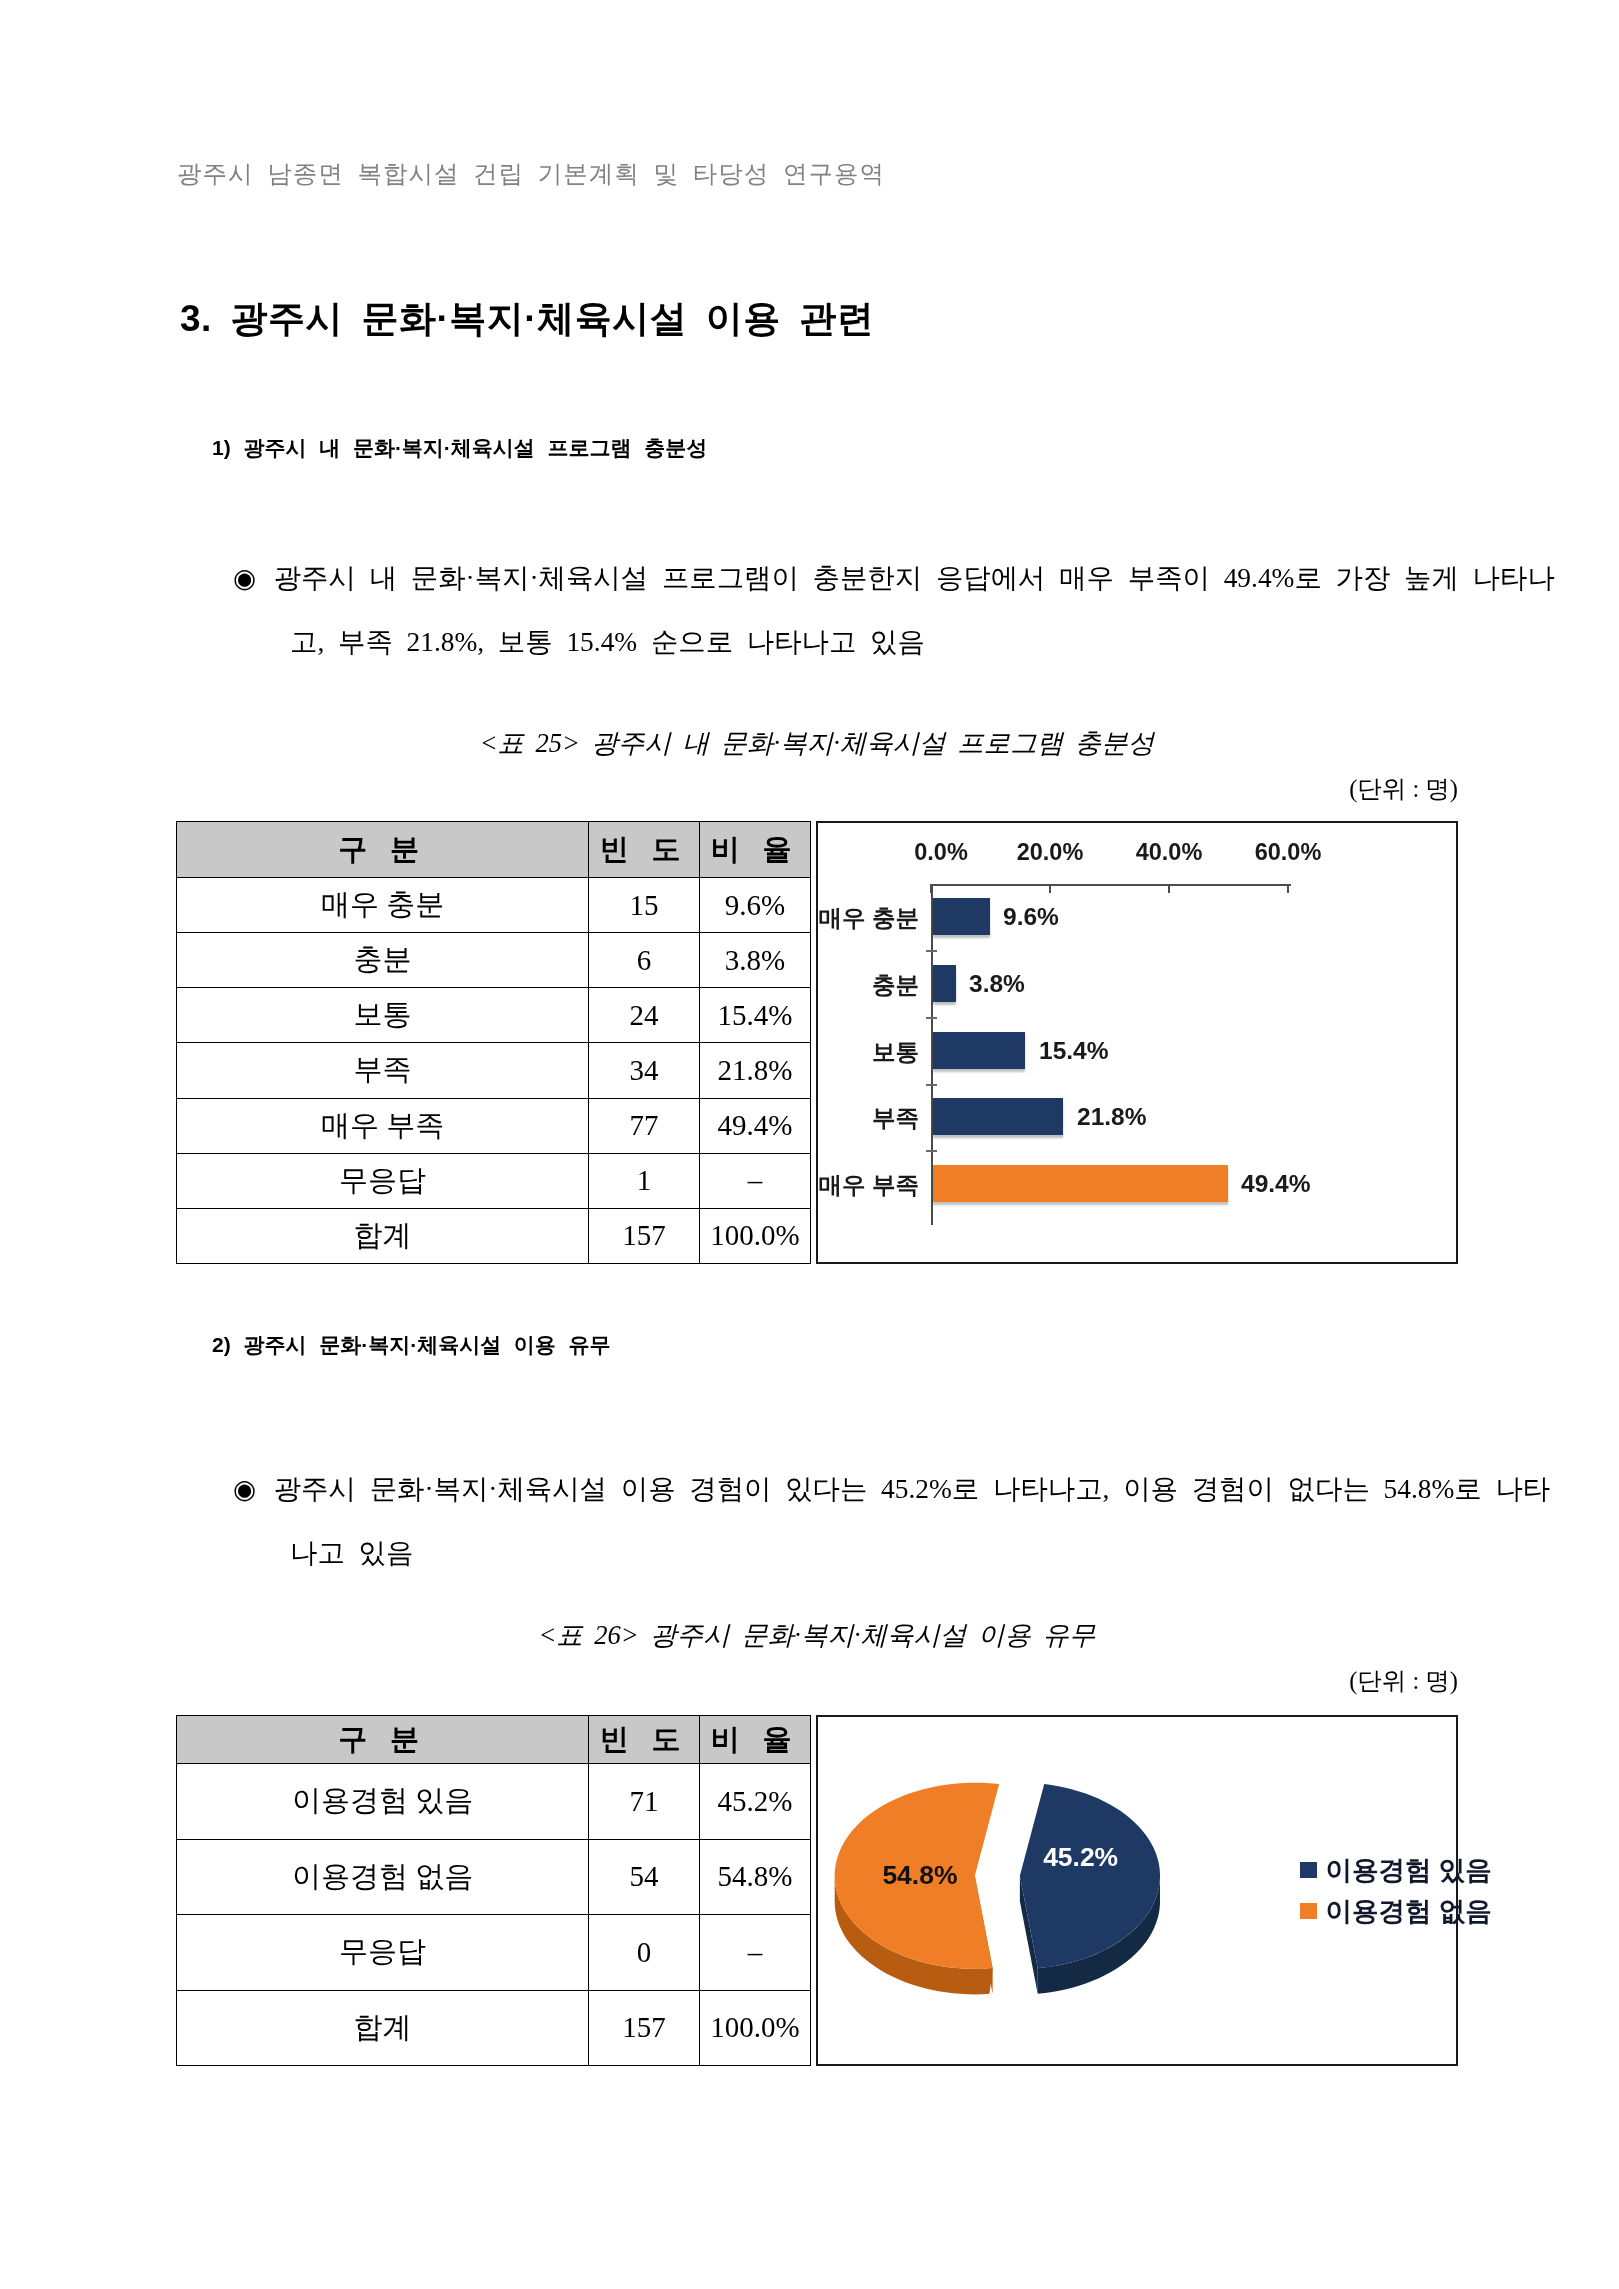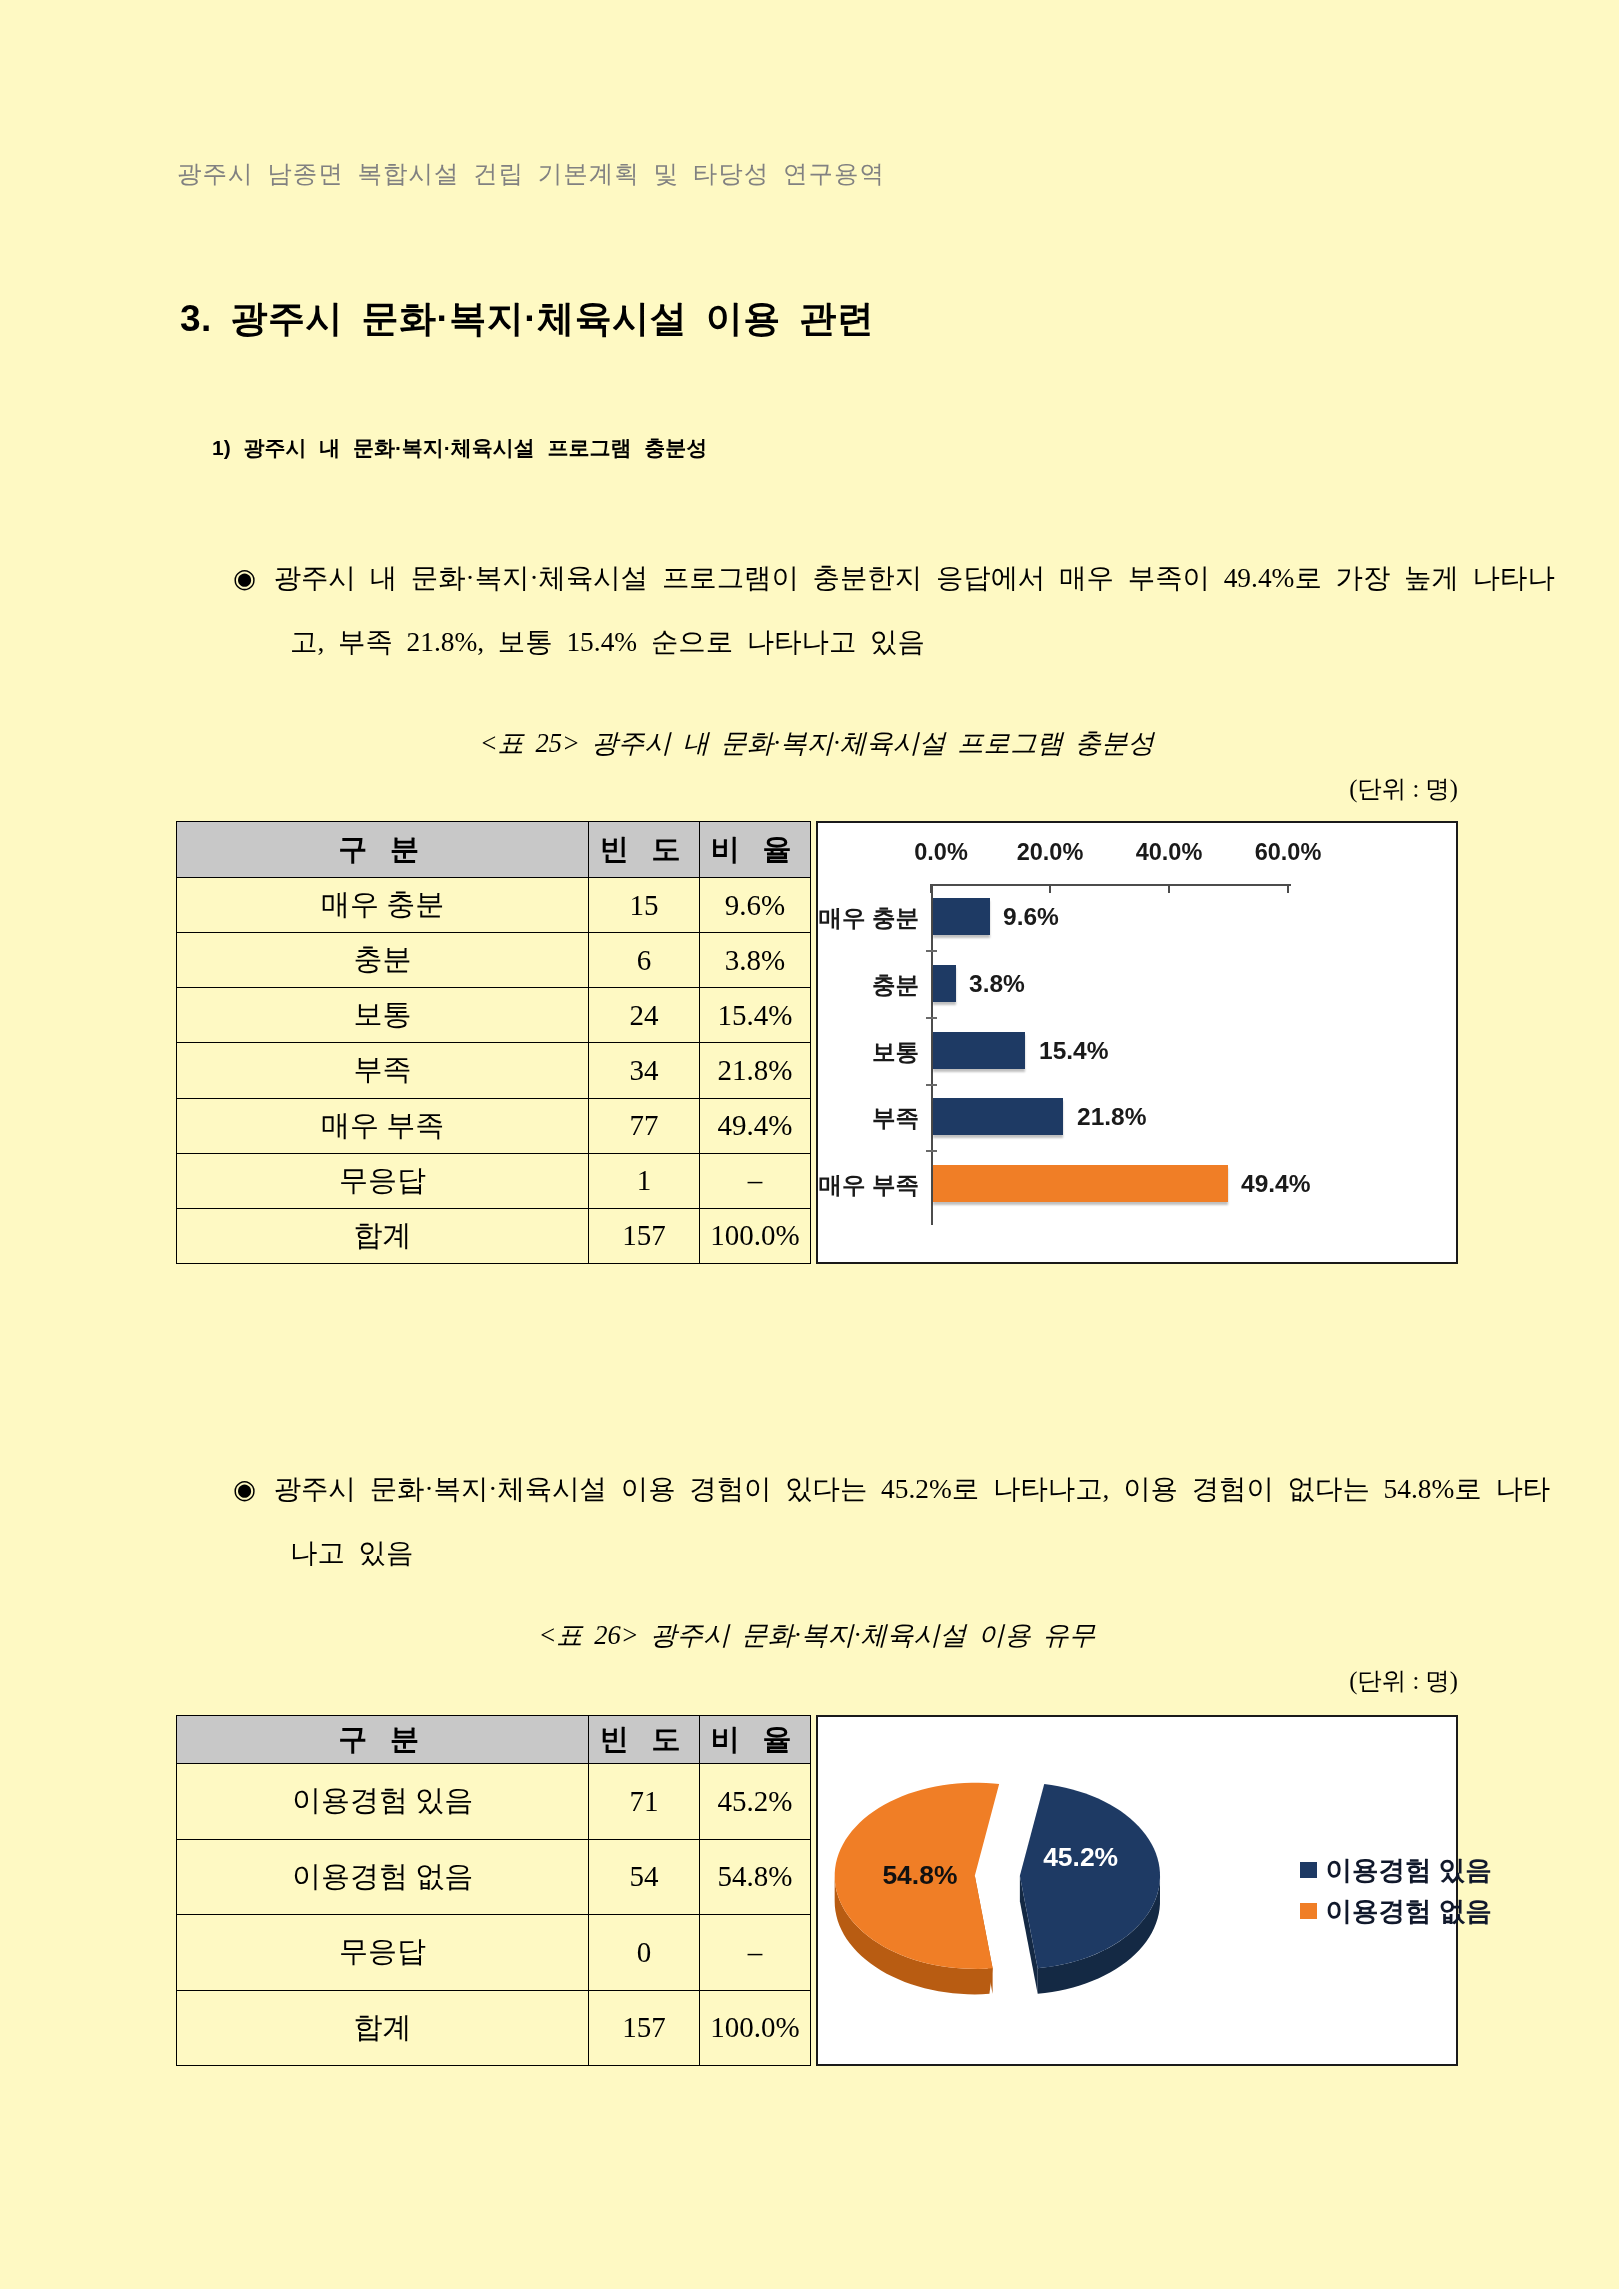--- a/index.html
+++ b/index.html
@@ -1,17 +1,17 @@
 <!DOCTYPE html>
 <html><head>
 <meta charset="utf-8">
 <style>
   html,body{margin:0;padding:0;background:#e8e8e8;}
   .page{
-    position:relative;width:1619px;height:2290px;background:#fef9c3;
+    position:relative;width:1619px;height:2290px;background:#ffffff;
     margin:0 auto;font-family:"Liberation Serif","DejaVu Serif",serif;color:#000;
     overflow:hidden;
   }
   .doc-header{
     position:absolute;left:177px;top:157px;width:1274px;
     font-family:"Liberation Sans","DejaVu Sans",sans-serif;
     font-size:24.5px;color:#818181;letter-spacing:1px;word-spacing:5.9px;
   }
   .sec-title{
     position:absolute;left:180px;top:294px;margin:0;
@@ -191,20 +191,21 @@
         <div class="bar-el bar-val-label" style="left: 221px; top: 214px;">15.4%</div>
         <div class="bar-el bar-cat-label" style="left: 0px; top: 279px; width: 101px;">부족</div>
         <div class="bar-el " style="left: 115px; top: 275px; width: 130px; height: 37px; background: rgb(30, 58, 100); box-shadow: rgba(0, 0, 0, 0.25) 0px 2.9px 2px;"></div>
         <div class="bar-el bar-val-label" style="left: 259px; top: 280px;">21.8%</div>
         <div class="bar-el bar-cat-label" style="left: 0px; top: 346px; width: 101px;">매우 부족</div>
         <div class="bar-el " style="left: 115px; top: 342px; width: 295px; height: 37px; background: rgb(240, 126, 38); box-shadow: rgba(0, 0, 0, 0.25) 0px 2.9px 2px;"></div>
         <div class="bar-el bar-val-label" style="left: 423px; top: 347px;">49.4%</div>
       </div>
   </div>
 
+  <h2 class="sub-title pos-sub2">2) 광주시 문화·복지·체육시설 이용 유무</h2>
 
   <div class="bullet pos-bullet2"><span class="bullet-mark">◉</span><span>광주시 문화·복지·체육시설 이용 경험이 있다는 45.2%로 나타나고, 이용 경험이 없다는 54.8%로 나타나고 있음</span></div>
 
   <div class="caption pos-cap2">&lt;표 26&gt; 광주시 문화·복지·체육시설 이용 유무</div>
   <div class="unit pos-unit2">(단위 : 명)</div>
 
   <div class="block pos-block2">
     <table class="stat-table h358" id="table2">
         <colgroup>
           <col class="c1">

